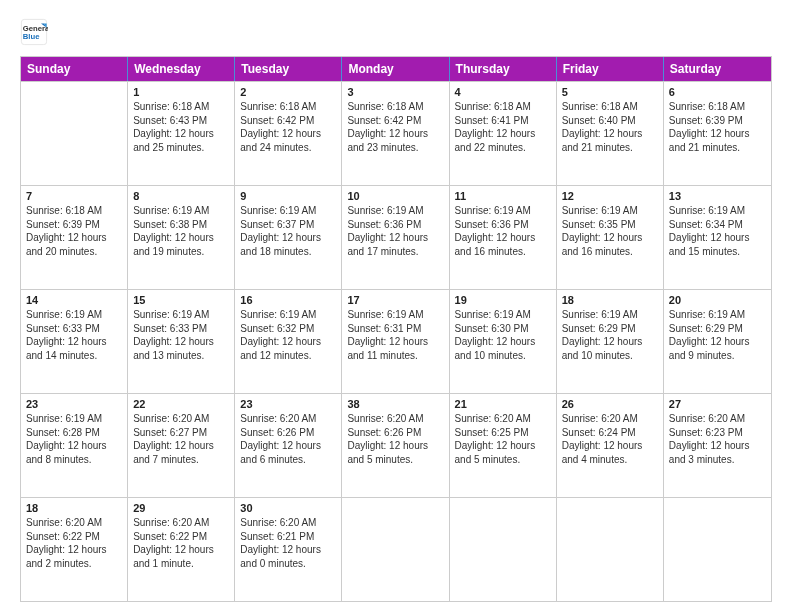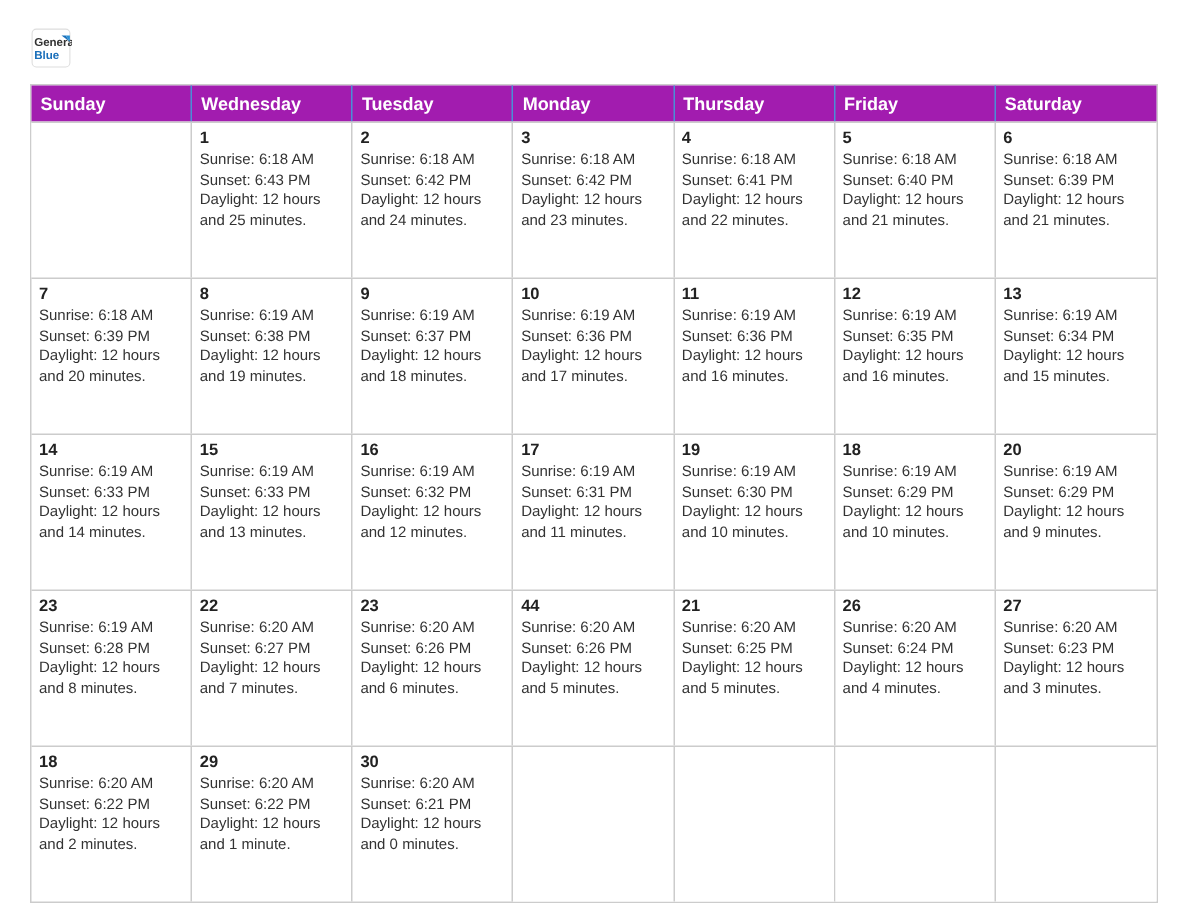--- a/index.html
+++ b/index.html
@@ -229,21 +229,21 @@
           </div>
           <div class="cal-cell">
             <span class="day-number">22</span>
 <div class="day-info">Sunrise: 6:20 AM<br>Sunset: 6:27 PM<br>Daylight: 12 hours and 7 minutes.</div>
           </div>
           <div class="cal-cell">
             <span class="day-number">23</span>
 <div class="day-info">Sunrise: 6:20 AM<br>Sunset: 6:26 PM<br>Daylight: 12 hours and 6 minutes.</div>
           </div>
           <div class="cal-cell">
-            <span class="day-number">44</span>
+            <span class="day-number">38</span>
 <div class="day-info">Sunrise: 6:20 AM<br>Sunset: 6:26 PM<br>Daylight: 12 hours and 5 minutes.</div>
           </div>
           <div class="cal-cell">
             <span class="day-number">21</span>
 <div class="day-info">Sunrise: 6:20 AM<br>Sunset: 6:25 PM<br>Daylight: 12 hours and 5 minutes.</div>
           </div>
           <div class="cal-cell">
             <span class="day-number">26</span>
 <div class="day-info">Sunrise: 6:20 AM<br>Sunset: 6:24 PM<br>Daylight: 12 hours and 4 minutes.</div>
           </div>

